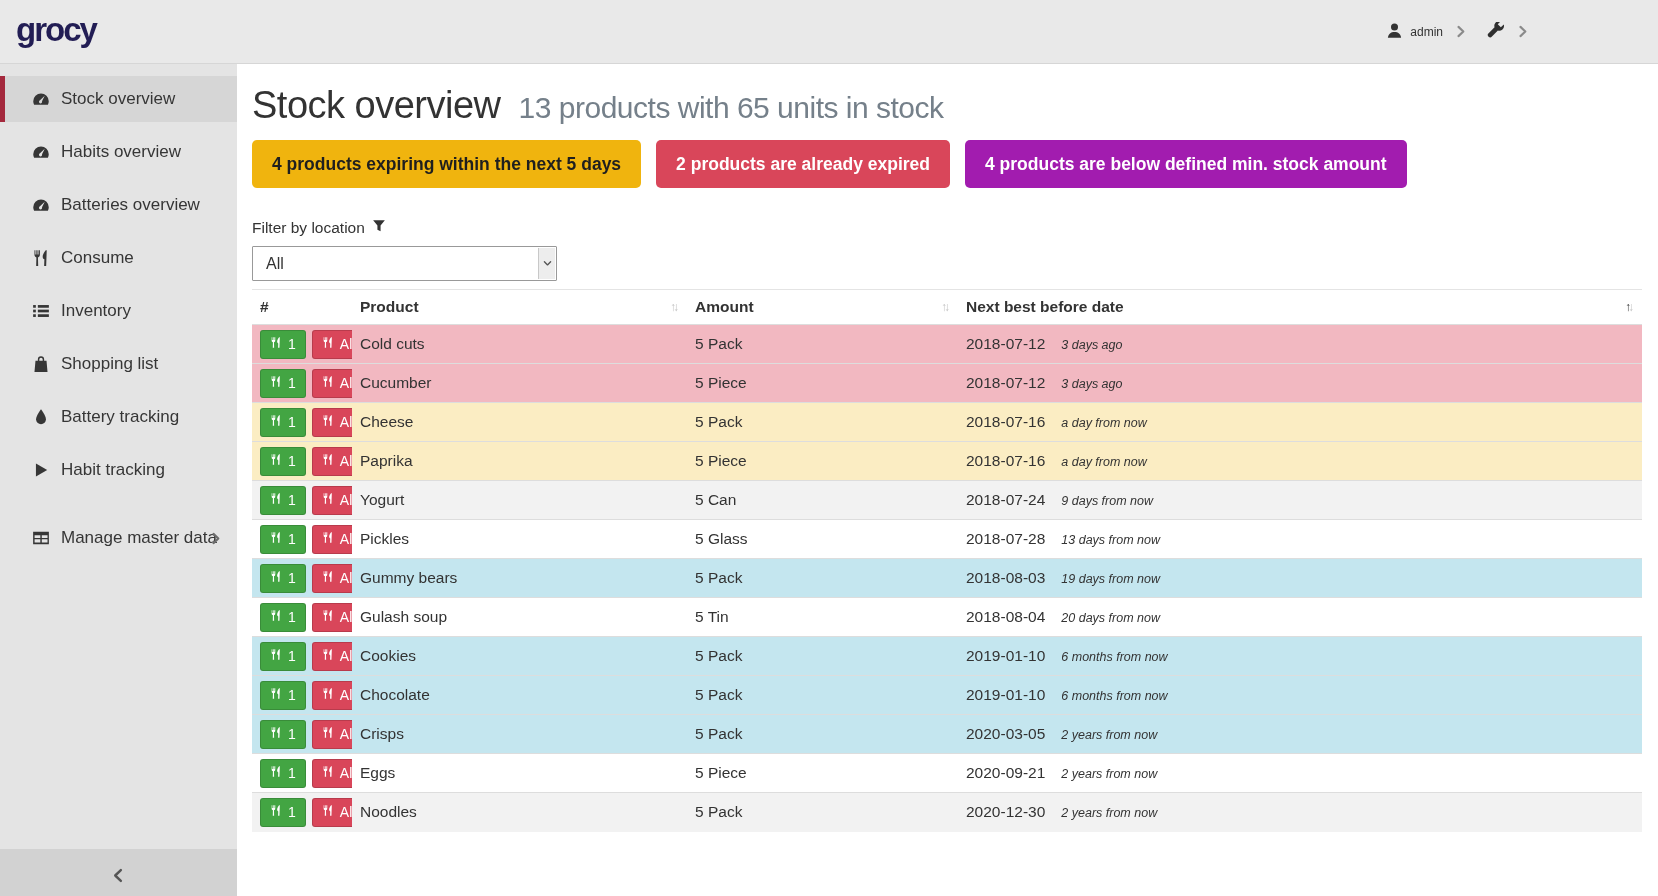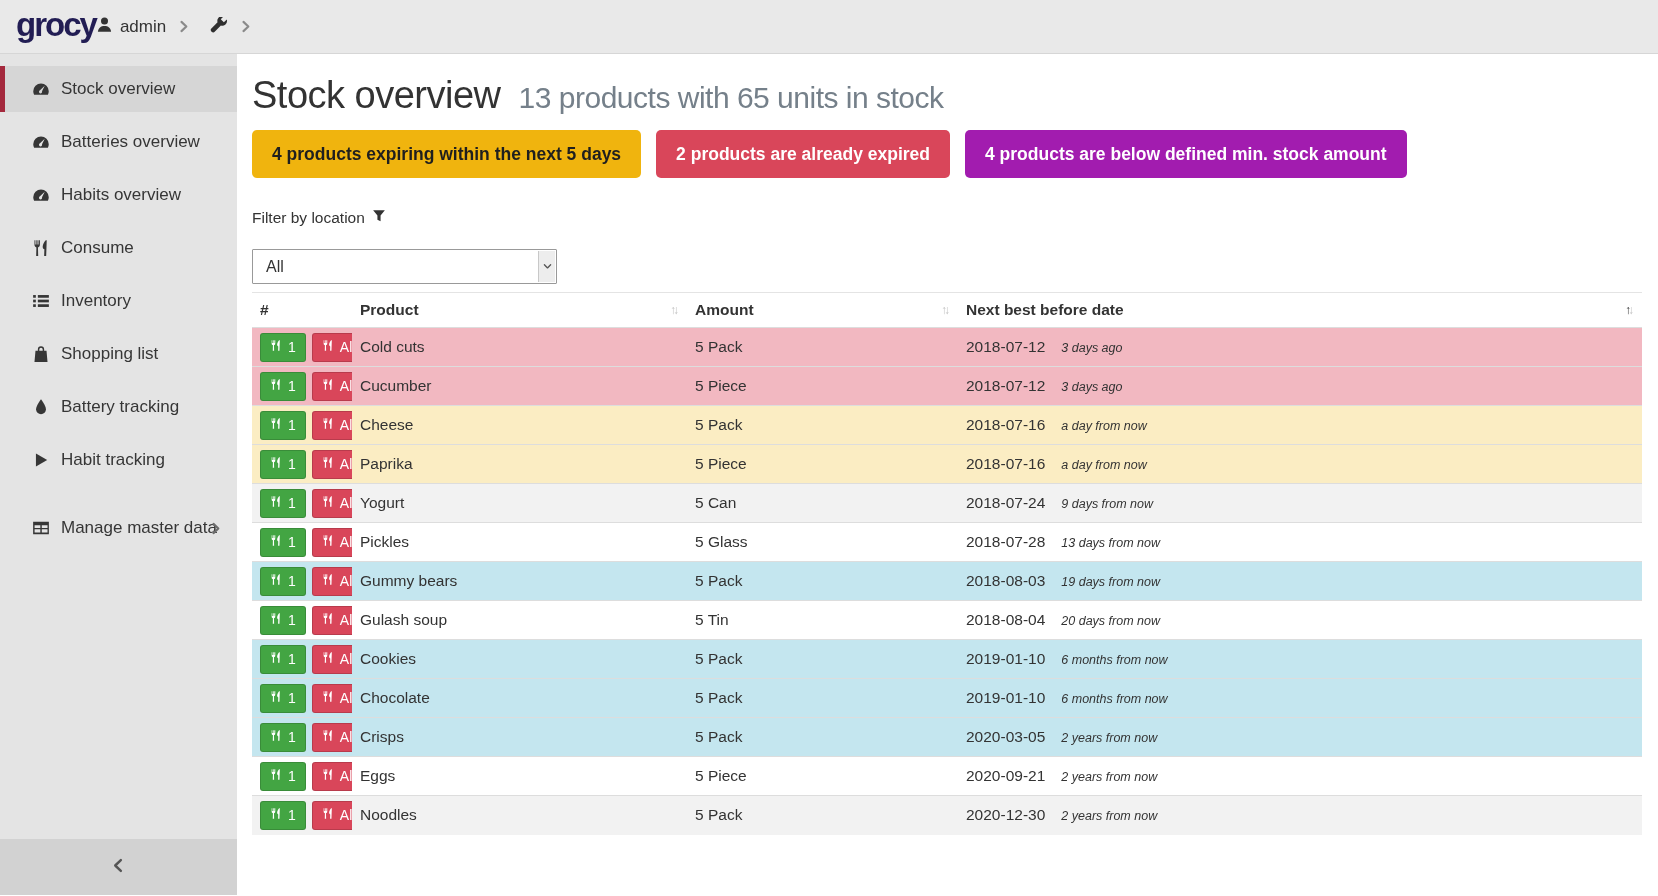--- a/index.html
+++ b/index.html
@@ -1,25 +1,25 @@
 <!DOCTYPE html>
 <html style="--logo-navy: #221d54; --accent-red: #a4293d; --row-expired: #f2b8c1; --row-expiring: #fbedc3; --row-belowmin: #c4e6ef; --btn-green: #43a543; --btn-red: #d9465a;"><head>
 <meta charset="utf-8">
 <style>
   * { box-sizing: border-box; margin: 0; padding: 0; }
   html,body { width:1658px; height:896px; overflow:hidden; }
   body { font-family:"Liberation Sans", sans-serif; background:#fff; color:#333; }
 
   
-  .topbar { height:54px; background:#e9e9e9; border-bottom:1px solid #d6d6d6;
-            display:flex; align-items:center; }
+  .topbar { height:64px; background:#e9e9e9; border-bottom:1px solid #d6d6d6;
+            display:flex; align-items:center; justify-content:space-between; }
   .logo { font-size:33px; font-weight:bold; letter-spacing:-2px;
           color:var(--logo-navy,#221d54); padding:0 0 4px 16px; cursor:pointer; }
   .topbar-right { display:flex; align-items:center; padding-right:118px; }
-  .tb-user { display:flex; align-items:center; gap:7px; font-size:17px; color:#333; cursor:pointer; }
+  .tb-user { display:flex; align-items:center; gap:7px; font-size:12px; color:#333; cursor:pointer; }
   .tb-chev { margin:0 11px; color:#8a8a8a; display:flex; }
   .tb-chev svg { width:13px; height:13px; }
   .tb-wrench { color:#2f2f2f; display:flex; cursor:pointer; margin-left:8px; }
   .tb-wrench svg { width:19px; height:19px; }
   .icon-person svg { width:17px; height:17px; }
 
   
   .app { display:flex; height:841px;justify-content:space-between; }
   .sidebar { width:237px; background:#e4e4e4; display:flex; flex-direction:column; flex-shrink:0; }
   .side-nav { flex:1; padding-top:12px; }
@@ -40,21 +40,21 @@
   .main { flex:1; padding:0 16px 4px 15px; background:#fff; overflow:hidden; }
   h1.page-title { margin-top:20px; font-size:38px; font-weight:400; color:#333; letter-spacing:-0.5px; }
   h1.page-title .subtitle { font-size:30px; color:#75808a; font-weight:400; margin-left:8px; }
 
   .badges { display:flex; gap:15px; margin-top:13px; }
   .badge { height:48px; display:flex; align-items:center; padding:0 20px;
            border-radius:5px; font-size:17.5px; font-weight:bold; cursor:pointer; }
 
   .controls { display:flex; margin-top:31px; }
   .control-group { margin-right:27px; }
-  .control-label { display:flex; align-items:center; gap:7px; font-size:15.5px; color:#333; margin-bottom:22px; }
+  .control-label { display:flex; align-items:center; gap:7px; font-size:15.5px; color:#333; margin-bottom:9px; }
   .control-label svg { width:14px; height:14px; }
   .select { position:relative; width:305px; height:35px; border:1px solid #999; background:#fff;
             display:flex; align-items:center; padding-left:13px; font-size:16px; cursor:pointer; border-radius:1px; }
   .select-btn { position:absolute; top:1px; right:1px; bottom:1px; width:17px; background:#ededed;
             border-left:1px solid #c8c8c8; display:flex; align-items:center; justify-content:center; color:#555; }
   .select-btn svg { width:9px; height:9px; }
   .search-input { width:303px; height:35px; border:1px solid #ccc; border-radius:4px; font-size:16px;
             padding:0 10px; font-family:"Liberation Sans",sans-serif; outline:none; }
 
   
@@ -121,31 +121,31 @@
     <span class="side-label">Stock overview</span>
 
   </div>
 
   <div class="side-item">
     <span class="side-icon">
             <svg xmlns="http://www.w3.org/2000/svg" viewBox="0 0 16 16">
               <path fill="currentColor" fill-rule="evenodd" d="M8 3.2A6.9 6.9 0 0 0 1.1 10.1c0 1.15.28 2.15.8 3.05h12.2c.52-.9.8-1.9.8-3.05A6.9 6.9 0 0 0 8 3.2zM7.1 9.1l4.2-3.9-2.4 4.8c.35 1-.4 1.9-1.3 1.9-.9 0-1.65-.85-1.3-1.85.15-.45.8-.95.8-.95z"></path>
             </svg>
           </span>
+    <span class="side-label">Habits overview</span>
+
+  </div>
+
+  <div class="side-item">
+    <span class="side-icon">
+            <svg xmlns="http://www.w3.org/2000/svg" viewBox="0 0 16 16">
+              <path fill="currentColor" fill-rule="evenodd" d="M8 3.2A6.9 6.9 0 0 0 1.1 10.1c0 1.15.28 2.15.8 3.05h12.2c.52-.9.8-1.9.8-3.05A6.9 6.9 0 0 0 8 3.2zM7.1 9.1l4.2-3.9-2.4 4.8c.35 1-.4 1.9-1.3 1.9-.9 0-1.65-.85-1.3-1.85.15-.45.8-.95.8-.95z"></path>
+            </svg>
+          </span>
     <span class="side-label">Batteries overview</span>
-
-  </div>
-
-  <div class="side-item">
-    <span class="side-icon">
-            <svg xmlns="http://www.w3.org/2000/svg" viewBox="0 0 16 16">
-              <path fill="currentColor" fill-rule="evenodd" d="M8 3.2A6.9 6.9 0 0 0 1.1 10.1c0 1.15.28 2.15.8 3.05h12.2c.52-.9.8-1.9.8-3.05A6.9 6.9 0 0 0 8 3.2zM7.1 9.1l4.2-3.9-2.4 4.8c.35 1-.4 1.9-1.3 1.9-.9 0-1.65-.85-1.3-1.85.15-.45.8-.95.8-.95z"></path>
-            </svg>
-          </span>
-    <span class="side-label">Habits overview</span>
 
   </div>
 
 
   <div class="side-item">
     <span class="side-icon">
             <svg xmlns="http://www.w3.org/2000/svg" viewBox="0 0 16 16">
               <path fill="currentColor" d="M2.2 1v4.2c0 1.3.8 2.1 1.7 2.4L3.7 15h1.8l-.2-7.4c.9-.3 1.7-1.1 1.7-2.4V1H5.8v3.8h-.9V1H3.9v3.8H3V1z"></path>
               <path fill="currentColor" d="M12.2 1c-1.6 1.8-2.7 4-2.7 5.8 0 1.2.6 2 1.5 2.4L10.8 15h1.8L13.1 1z"></path>
             </svg>

